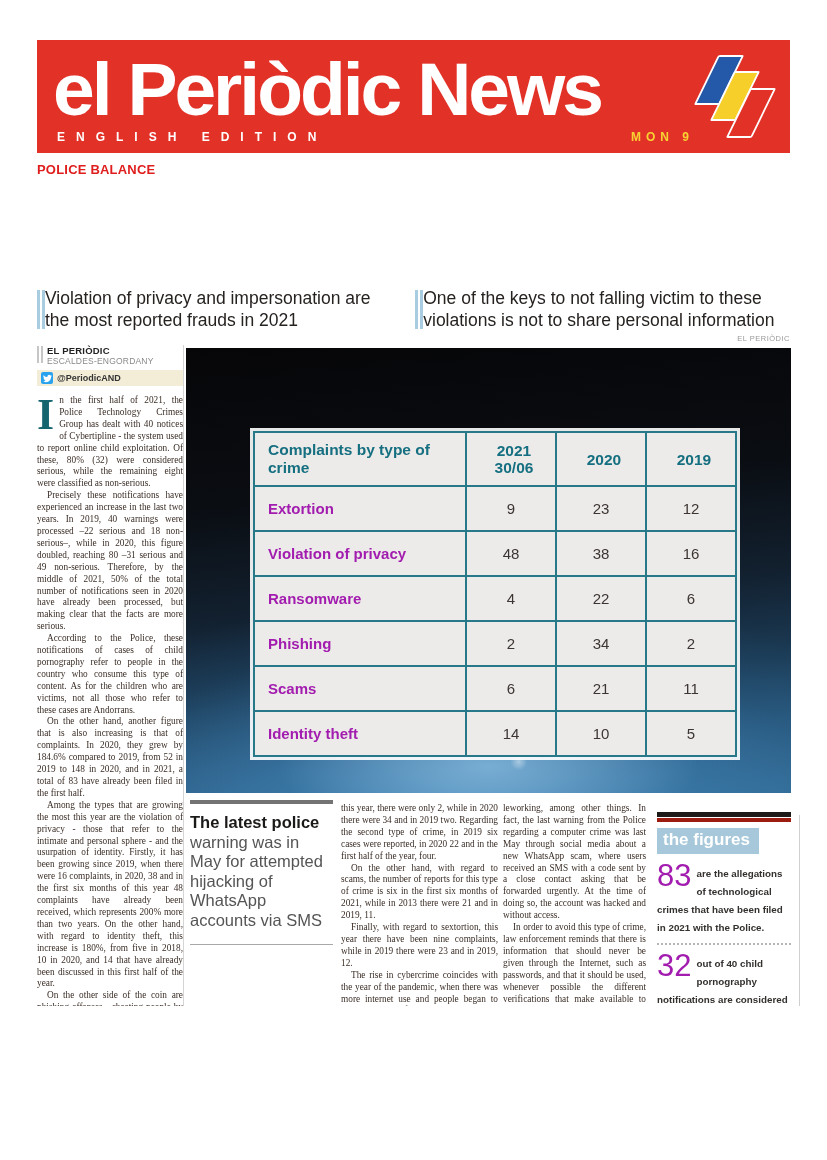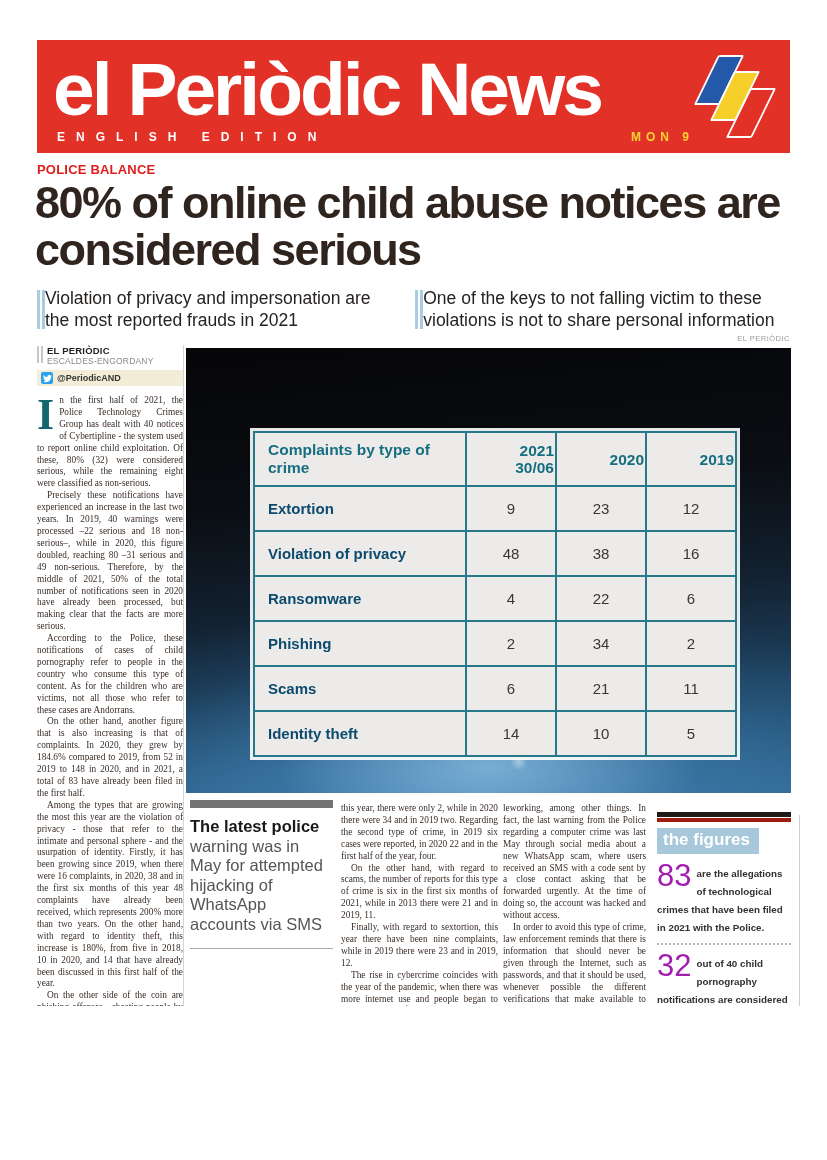--- a/index.html
+++ b/index.html
@@ -62,27 +62,27 @@
       radial-gradient(ellipse 300px 110px at 50% 94%, rgba(170,215,245,.55), transparent 70%),
       radial-gradient(ellipse 520px 220px at 45% 102%, rgba(80,150,200,.6), transparent 72%),
       radial-gradient(ellipse 720px 360px at 50% 118%, rgba(45,105,155,.85), transparent 78%),
       linear-gradient(175deg,#060608 0%,#0a0d12 32%,#12202f 55%,#1b3a54 72%,#29587c 86%,#356f97 100%);}
   .table-frame{position:absolute;left:64px;top:80px;width:490px;background:rgba(255,255,255,.9);
                padding:3px;box-sizing:border-box;}
   table.crime{width:100%;border-collapse:collapse;background:#edebe9;}
   table.crime th,table.crime td{border:2px solid #27798a;}
   table.crime thead th{height:50px;font-size:15.5px;font-weight:bold;color:#156f80;}
   table.crime thead th.label-col{text-align:left;padding-left:13px;margin-left:12px;}
-  table.crime thead th.year-col{width:80px;text-align:right;white-space:pre-line;line-height:17px;padding-left:7px;}
+  table.crime thead th.year-col{width:80px;text-align:center;white-space:pre-line;line-height:17px;padding-left:7px;}
   table.crime tbody th{height:41px;text-align:left;padding-left:13px;font-size:15px;
-                       font-weight:bold;color:#0c4a6e;}
+                       font-weight:bold;color:#a21caf;}
   table.crime tbody td{text-align:center;font-size:15px;color:#3b3533;font-weight:normal;}
 
   
-  .pull-quote{position:absolute;left:190px;top:800px;width:143px;border-top:8px solid #737373;
+  .pull-quote{position:absolute;left:190px;top:800px;width:143px;border-top:4px solid #737373;
               border-bottom:1px solid #a8a8a8;padding:9px 0 14px 0;}
   .pq-text{font-size:16.5px;line-height:19.5px;color:#555;}
   .pq-bold{font-weight:bold;color:#1b1a18;}
   .col-b{position:absolute;left:341px;top:803px;width:157px;height:216px;overflow:hidden;}
   .col-c{position:absolute;left:503px;top:803px;width:143px;height:216px;overflow:hidden;}
 
   .rule-v{position:absolute;width:1px;background:#d5d5d5;}
   #rule-left{left:183px;top:345px;height:672px;}
   #rule-right{left:799px;top:815px;height:192px;background:#cfcfcf;}
 
@@ -123,21 +123,20 @@
     <div class="masthead-edition">ENGLISH EDITION</div>
     <div class="masthead-date">MON 9</div>
     <div class="brand-logo">
       <span class="logo-stripe stripe-blue"></span>
       <span class="logo-stripe stripe-yellow"></span>
       <span class="logo-stripe stripe-red"></span>
     </div>
   </div>
 
   <div class="kicker">POLICE BALANCE</div>
-  <h1 class="headline" style="margin:0;">80% of online child abuse notices are considered serious</h1>
   <div class="deck-row">
     <div class="subhead subhead-1">Violation of privacy and impersonation are the most reported frauds in 2021</div>
     <div class="subhead subhead-2">One of the keys to not falling victim to these violations is not to share personal information</div>
   </div>
 
   <div class="photo-credit">EL PERIÒDIC</div>
 
   <div class="left-col">
     <div class="byline-src">
       <div class="byline-author">EL PERIÒDIC</div>

